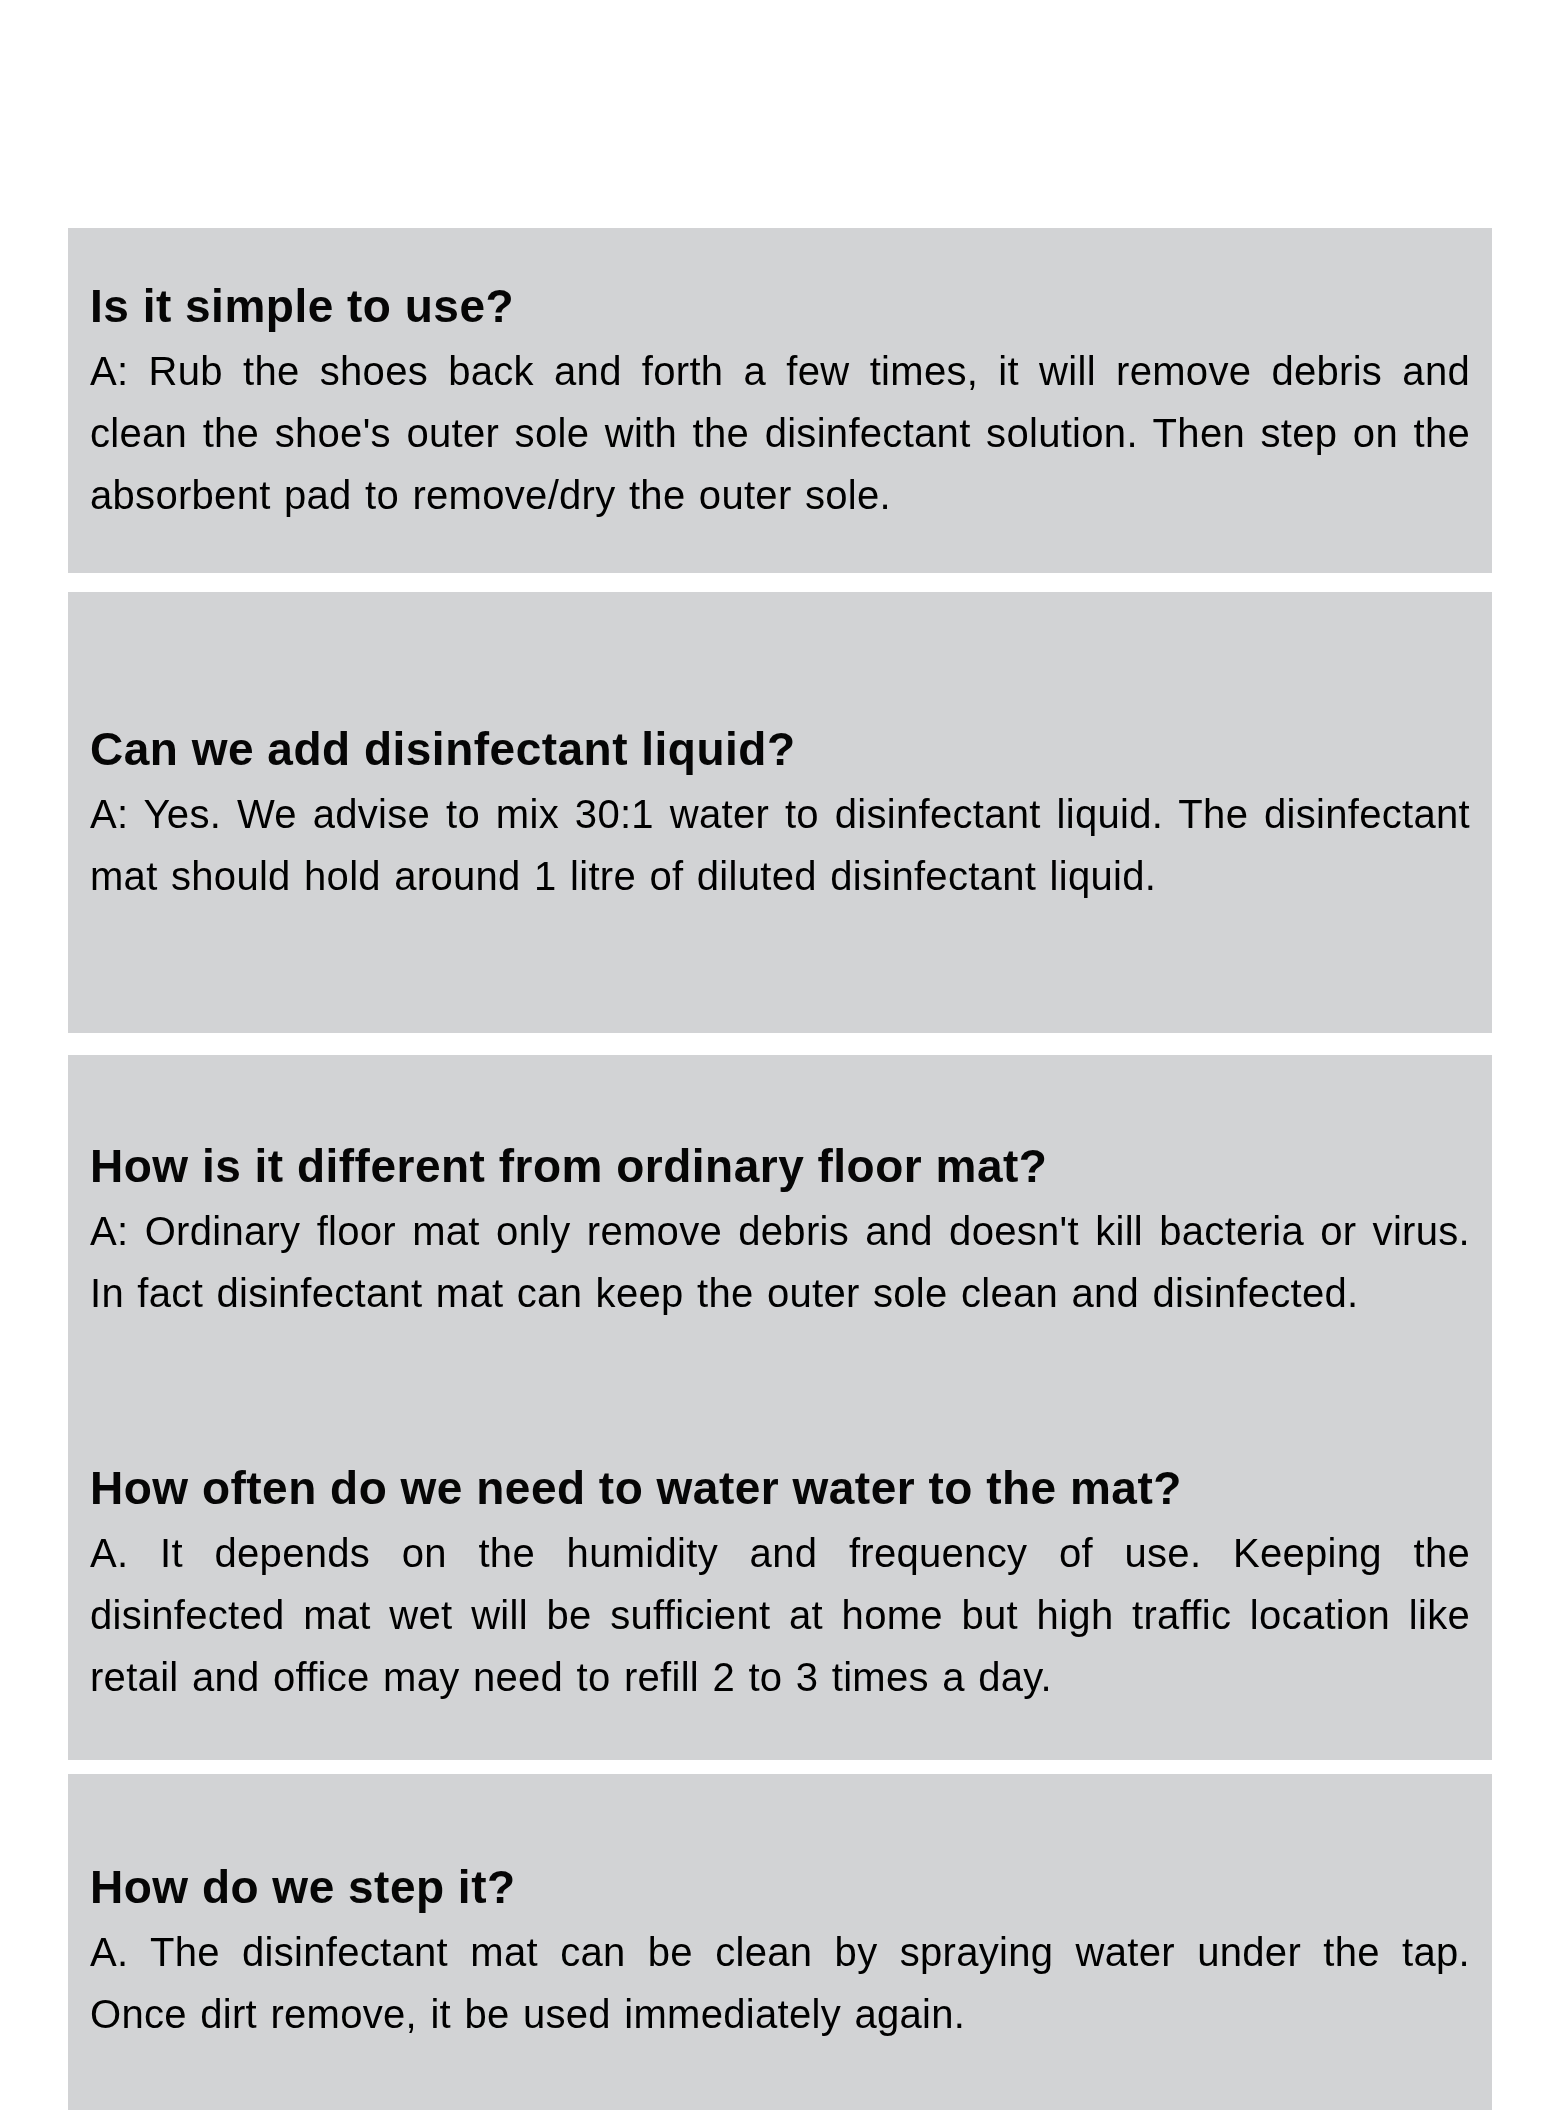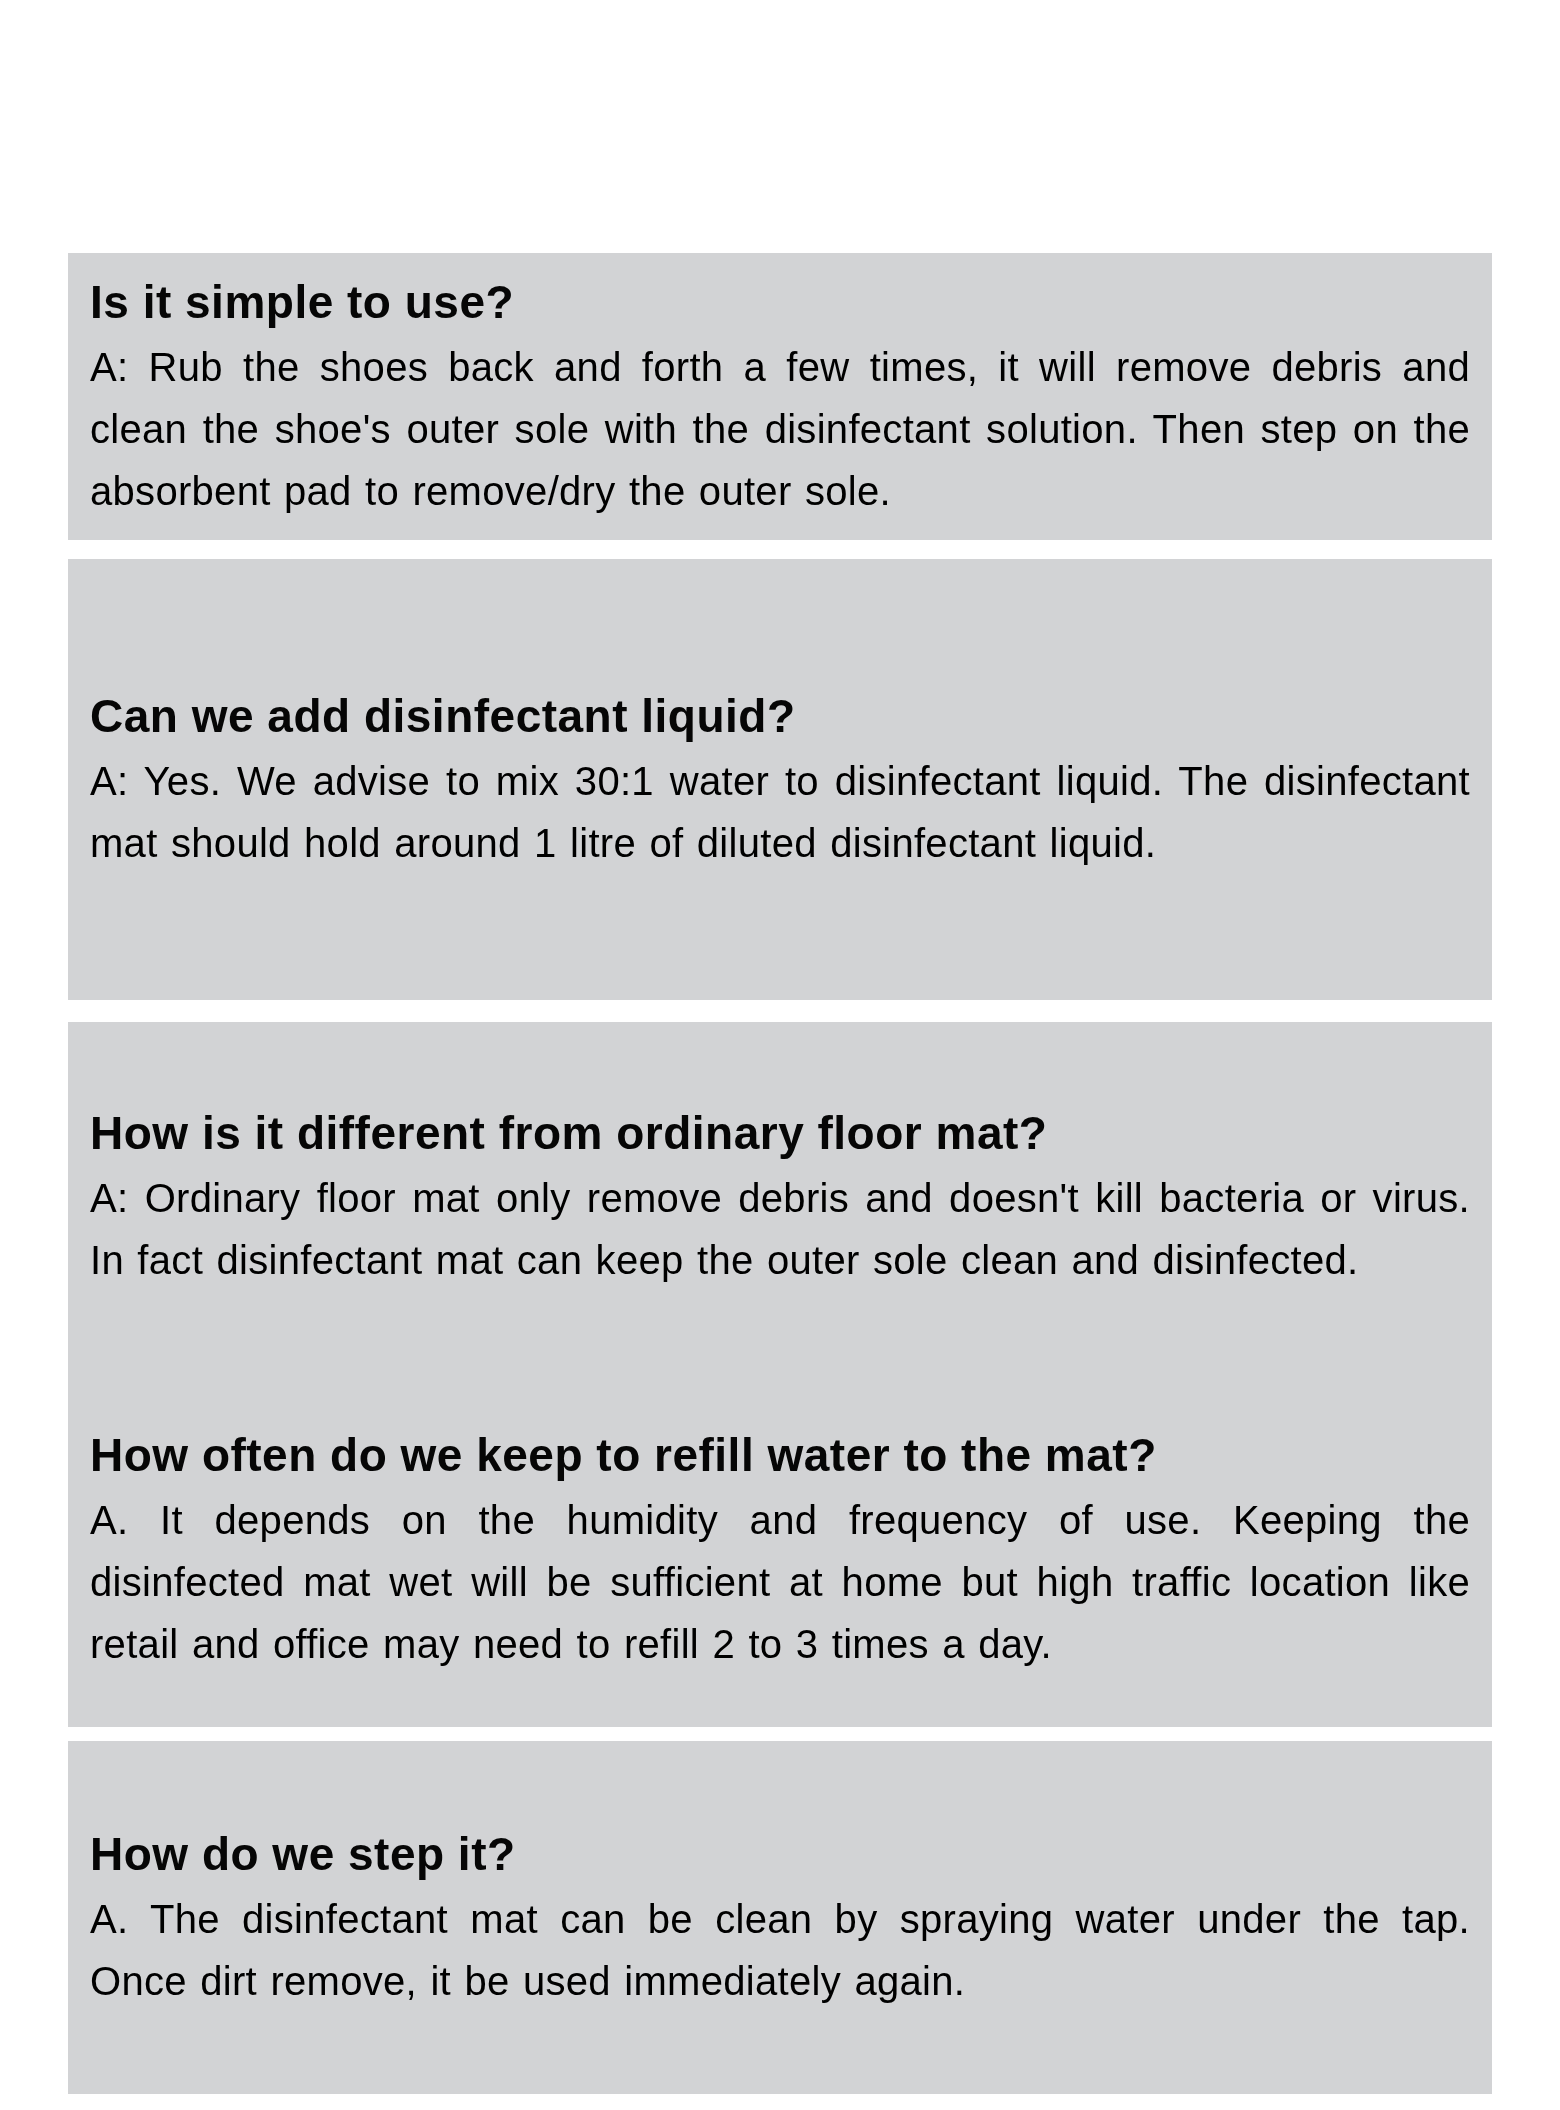--- a/index.html
+++ b/index.html
@@ -46,21 +46,21 @@
   }
   .faq-item {
     background: #d2d3d5;
     width: 100%;
     box-sizing: border-box;
     padding: 0 22px;
     display: flex;
     flex-direction: column;
     justify-content: center;
   }
-  .faq-item.h1 { height: 287px; margin-bottom: 19px; margin-top: 25px; }
+  .faq-item.h1 { height: 345px; margin-bottom: 19px; }
   .faq-item.h2 { height: 441px; margin-bottom: 22px; }
   .faq-item.h3 { height: 350px; margin-bottom: 0; }
   .faq-item.h4 { height: 355px; margin-bottom: 14px; }
   .faq-item.h5 { height: 353px; margin-bottom: 0; }
   .faq-question {
     font-size: 46px;
     font-weight: bold;
     color: #060606;
     letter-spacing: 0.5px;
     line-height: 60px;
@@ -94,21 +94,21 @@
       <div class="faq-question">Can we add disinfectant liquid?</div>
       <div class="faq-answer">A: Yes. We advise to mix 30:1 water to disinfectant liquid. The disinfectant mat should hold around 1 litre of diluted disinfectant liquid.</div>
     </div>
 
     <div class="faq-item h3">
       <div class="faq-question">How is it different from ordinary floor mat?</div>
       <div class="faq-answer">A: Ordinary floor mat only remove debris and doesn't kill bacteria or virus. In fact disinfectant mat can keep the outer sole clean and disinfected.</div>
     </div>
 
     <div class="faq-item h4">
-      <div class="faq-question">How often do we keep to refill water to the mat?</div>
+      <div class="faq-question">How often do we need to water water to the mat?</div>
       <div class="faq-answer">A. It depends on the humidity and frequency of use. Keeping the disinfected mat wet will be sufficient at home but high traffic location like retail and office may need to refill 2 to 3 times a day.</div>
     </div>
 
     <div class="faq-item h5">
       <div class="faq-question">How do we step it?</div>
       <div class="faq-answer">A. The disinfectant mat can be clean by spraying water under the tap. Once dirt remove, it be used immediately again.</div>
     </div>
 
   </div>
 

